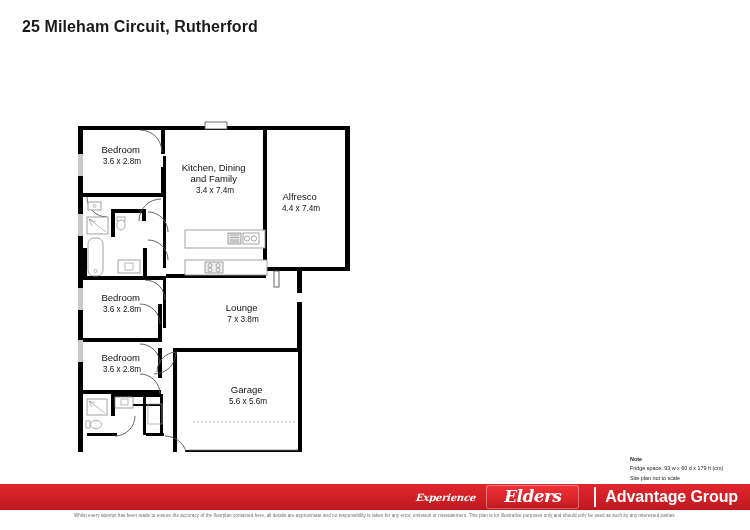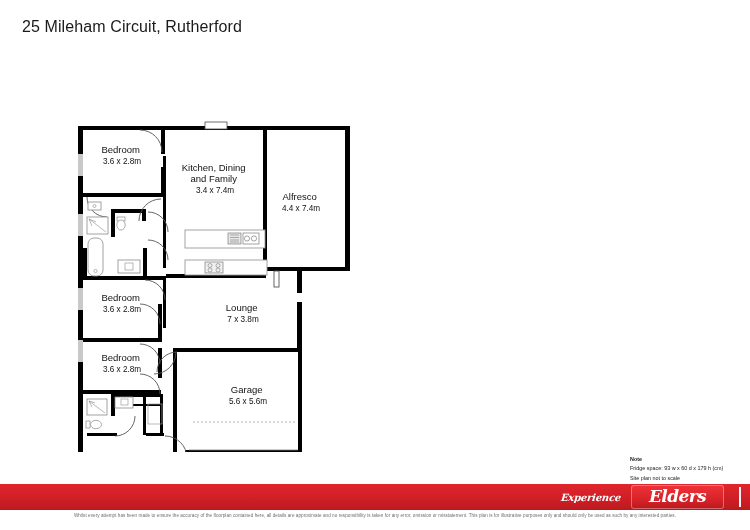--- a/index.html
+++ b/index.html
@@ -13,21 +13,21 @@
     font-family: "Liberation Sans", sans-serif;
     overflow: hidden;
     position: relative;
   }
 
   #page-title {
     position: absolute;
     left: 22px;
     top: 18px;
     font-size: 16px;
-    font-weight: normal;
+    font-weight: bold;
     color: #1a1a1a;
     letter-spacing: 0.1px;
   }
 
   
   #floorplan-canvas {
     position: absolute;
     left: 0;
     top: 52px;
     width: 750px;
@@ -372,15 +372,16 @@
   <span class="note-line">Fridge space: 93 w x 60 d x 179 h (cm)</span>
   <span class="note-line">Site plan not to scale</span>
 </div>
 
 <div id="brand-bar">
   <span id="brand-experience">Experience</span>
   <span id="elders-logo">
     <span id="elders-logo-text">Elders</span>
   </span>
   <span id="brand-divider"></span>
+  <span id="brand-advantage">Advantage Group</span>
 </div>
 
 <div id="disclaimer">Whilst every attempt has been made to ensure the accuracy of the floorplan contained here, all details are approximate and no responsibility is taken for any error, omission or misstatement. This plan is for illustrative purposes only and should only be used as such by any interested parties.</div>
 
 </body></html>

